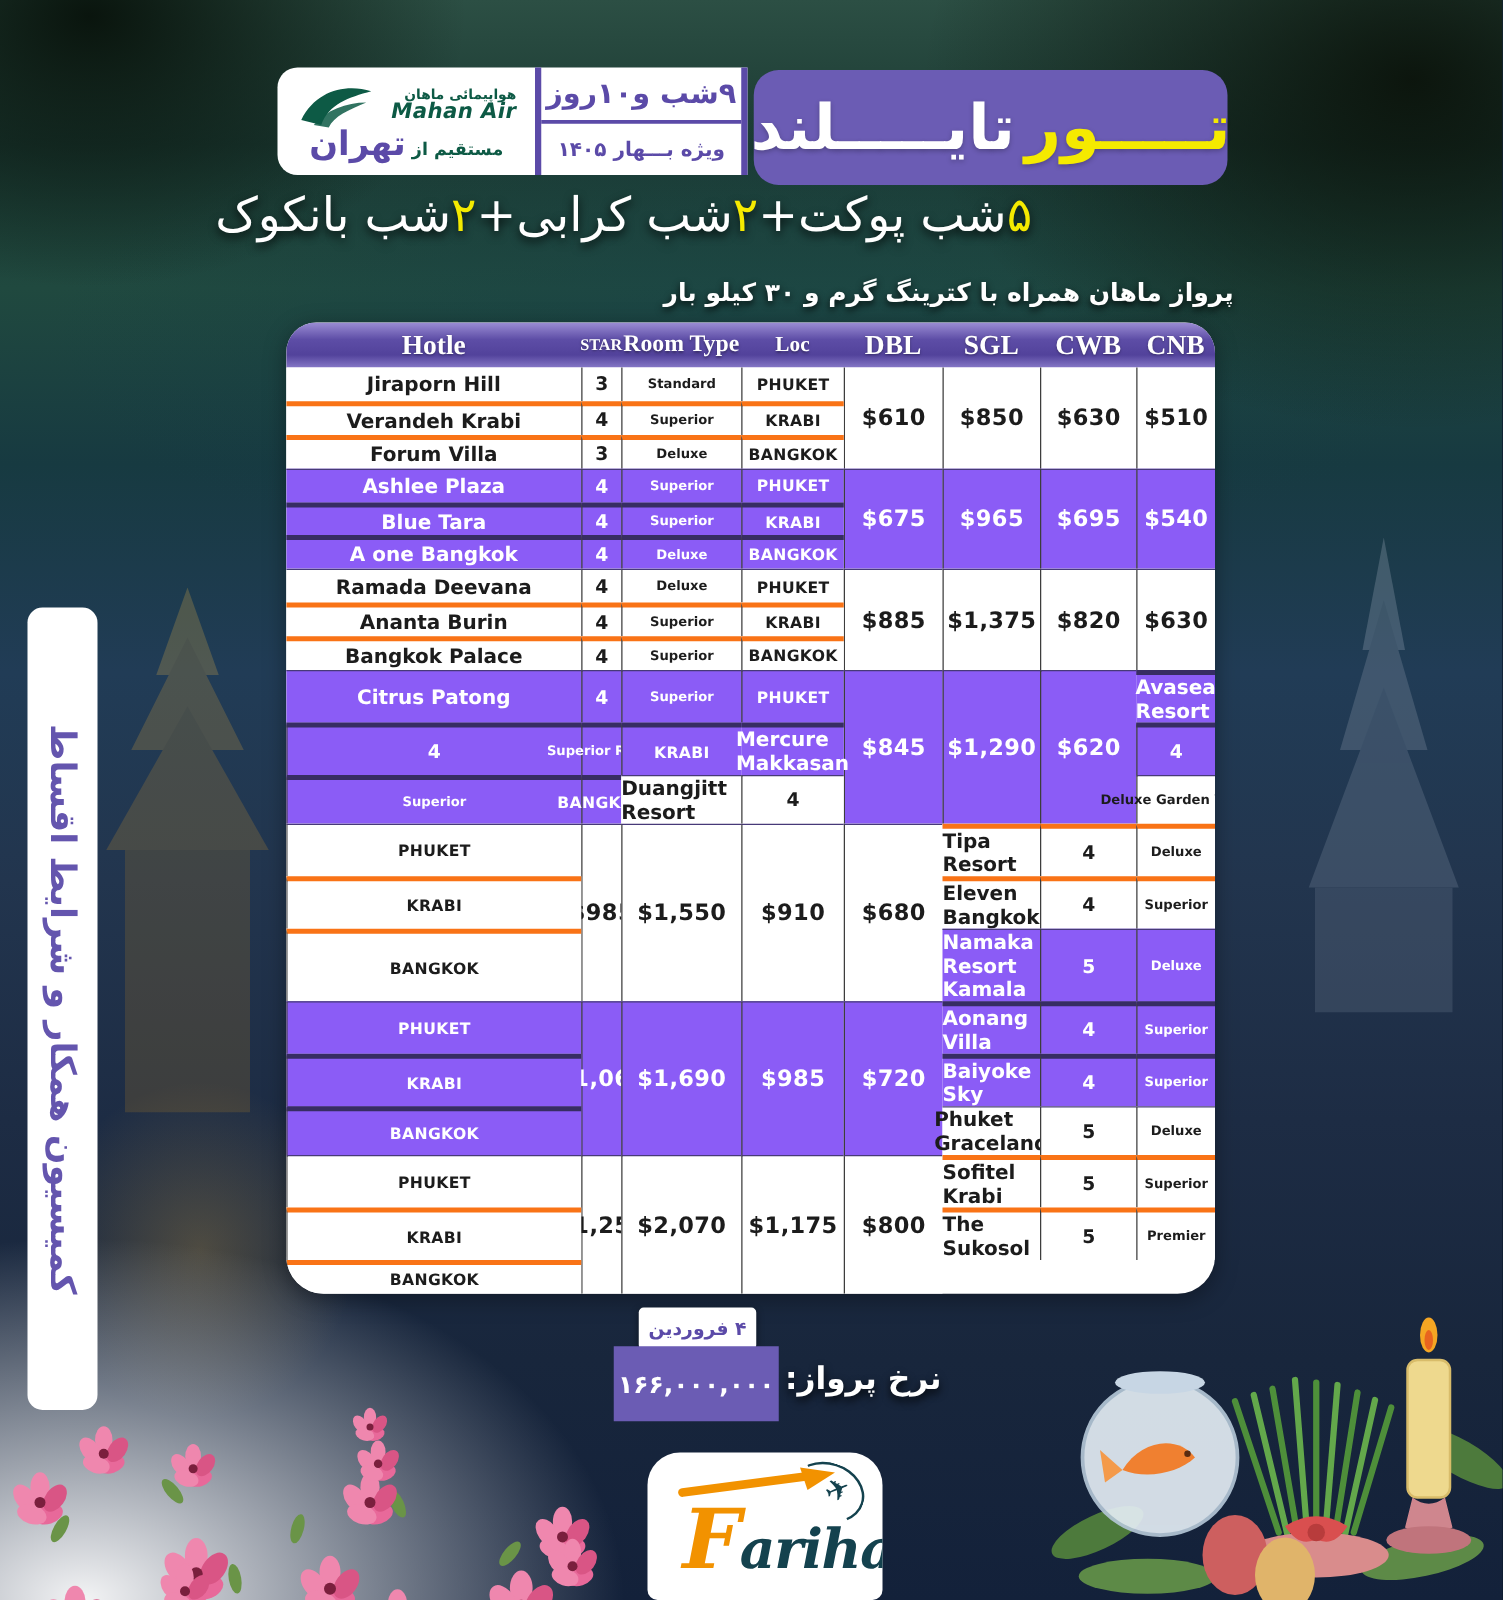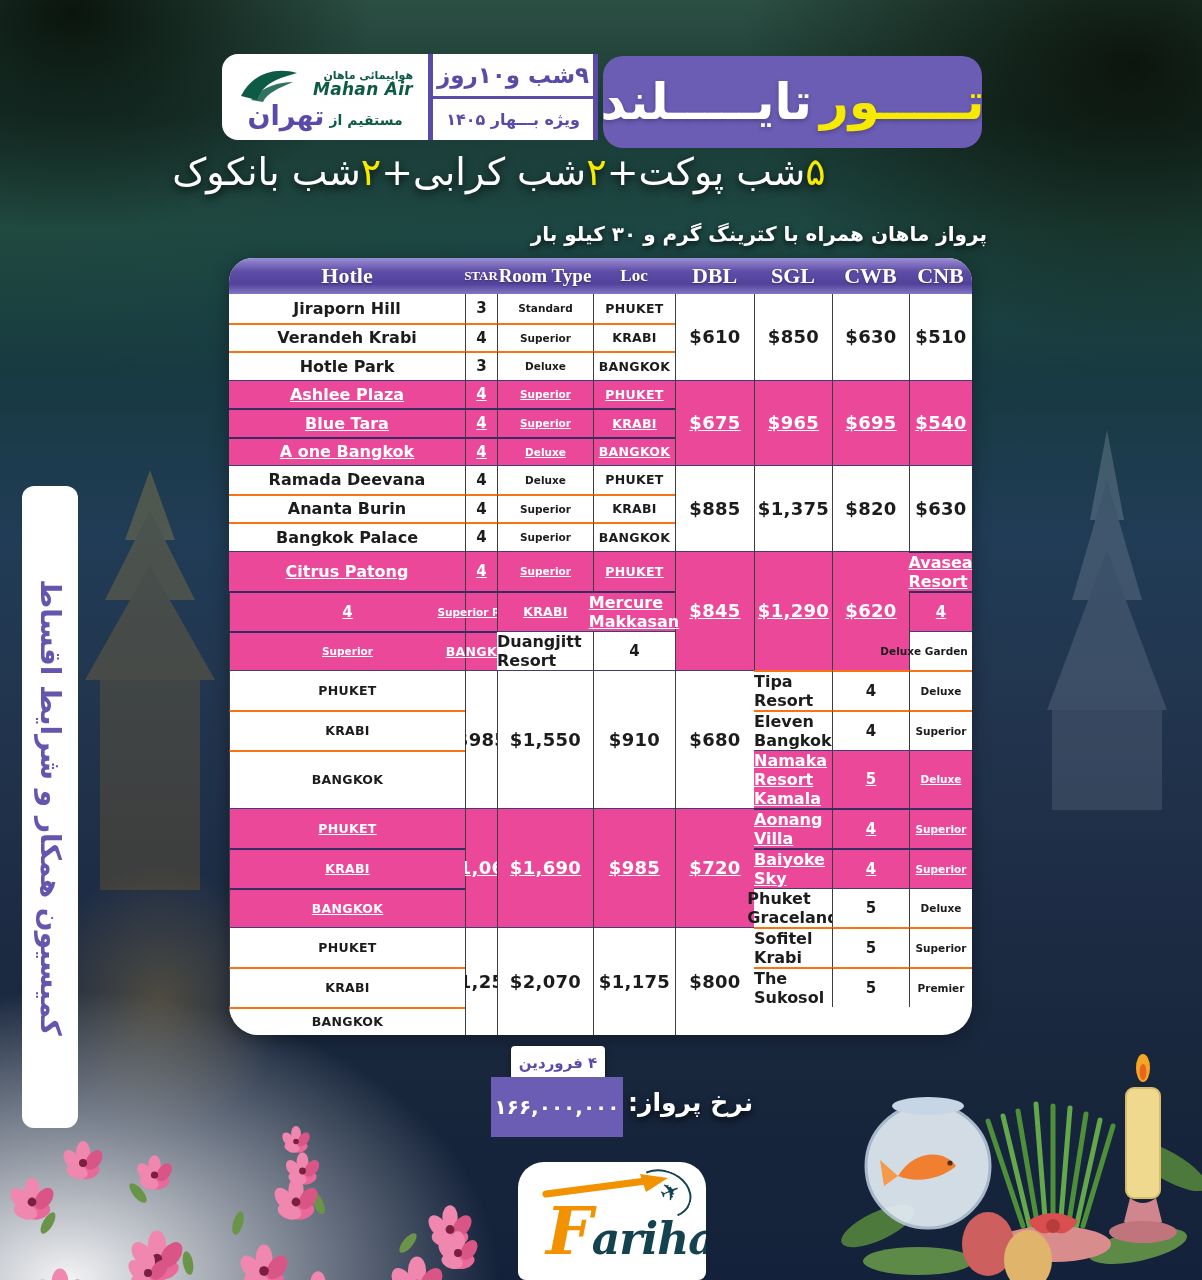--- a/index.html
+++ b/index.html
@@ -56,27 +56,27 @@
   .thead,.tbody{display:grid;grid-template-columns:236px 32px 96px 82px 79px 78px 77px 63px;}
   .thead{height:36px;background:linear-gradient(180deg,#9b8dd4 0%,#5d4da6 38%,#52429b 72%,#8577c6 100%);}
   .hcell{display:flex;align-items:center;justify-content:center;color:#fff;
     font-family:"Liberation Serif",serif;font-weight:bold;text-shadow:0 1px 2px rgba(0,0,0,.35);}
   .h0{font-size:22px;}.h1{font-size:13px;}.h2{font-size:19px;}.h3{font-size:17px;}
   .h4,.h5,.h6,.h7{font-size:22px;}
   .tbody{height:741px;grid-auto-rows:1fr;grid-auto-flow:row;}
   .cell{display:flex;align-items:center;justify-content:center;background:#fff;color:#1c1c1c;
     font-weight:bold;border-left:1.5px solid #3d3d3d;box-sizing:border-box;}
   .cell.c0{border-left:none;}
-  .cell.hl{background:#ec4899;color:#fff;text-decoration:underline;}
+  .cell.hl{background:#8b5cf6;color:#fff;}
   .c0{font-size:16px;}
   .c1{font-size:15px;}
   .c2{font-size:10.5px;white-space:nowrap;}
   .c3{font-size:12.5px;letter-spacing:.3px;}
   .price{font-size:18px;letter-spacing:.3px;grid-row:span 3;}
-  .line{border-top:2px solid #f97316;}
+  .line{border-top:4px solid #f97316;}
   .hl.line{border-top-color:#372d63;}
   .sep{border-top:1.6px solid #473a78;}
   
   .date-badge{position:absolute;left:511px;top:1046px;width:94px;height:34px;background:#fff;
     border-radius:4px;display:flex;align-items:center;justify-content:center;
     color:#5b4aa8;font-weight:bold;font-size:15px;box-shadow:0 2px 6px rgba(0,0,0,.4);}
   .fare-box{position:absolute;left:491px;top:1077px;width:132px;height:60px;background:#6b5cb4;
     display:flex;align-items:center;justify-content:center;color:#fff;font-weight:bold;font-size:20px;}
   .fare-label{position:absolute;left:628px;top:1088px;color:#fff;font-weight:bold;font-size:25px;
     text-shadow:0 3px 7px rgba(0,0,0,.85);}
@@ -166,21 +166,21 @@
         <div class="cell c2">Standard</div>
         <div class="cell c3">PHUKET</div>
         <div class="cell price">$610</div>
         <div class="cell price">$850</div>
         <div class="cell price">$630</div>
         <div class="cell price">$510</div>
         <div class="cell c0 line">Verandeh Krabi</div>
         <div class="cell c1 line">4</div>
         <div class="cell c2 line">Superior</div>
         <div class="cell c3 line">KRABI</div>
-        <div class="cell c0 line">Hotle Park</div>
+        <div class="cell c0 line">Forum Villa</div>
         <div class="cell c1 line">3</div>
         <div class="cell c2 line">Deluxe</div>
         <div class="cell c3 line">BANGKOK</div>
         <div class="cell c0 hl sep">Ashlee Plaza</div>
         <div class="cell c1 hl sep">4</div>
         <div class="cell c2 hl sep">Superior</div>
         <div class="cell c3 hl sep">PHUKET</div>
         <div class="cell price hl sep">$675</div>
         <div class="cell price hl sep">$965</div>
         <div class="cell price hl sep">$695</div>

